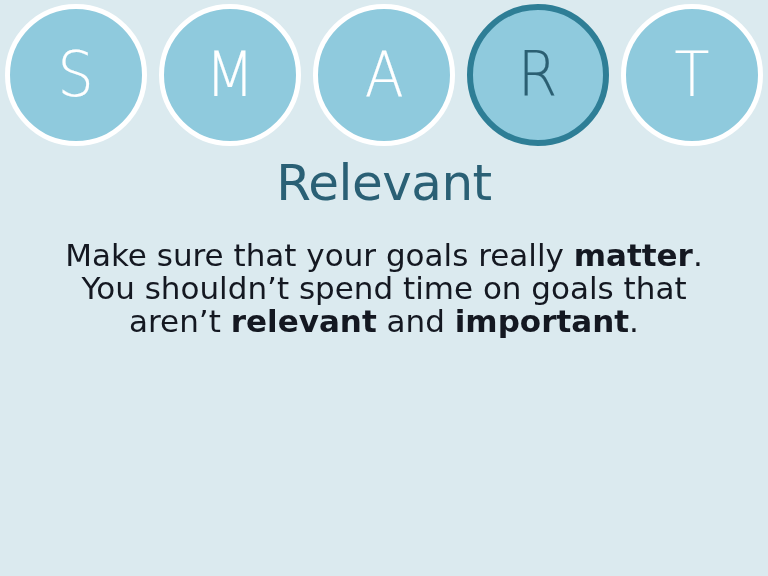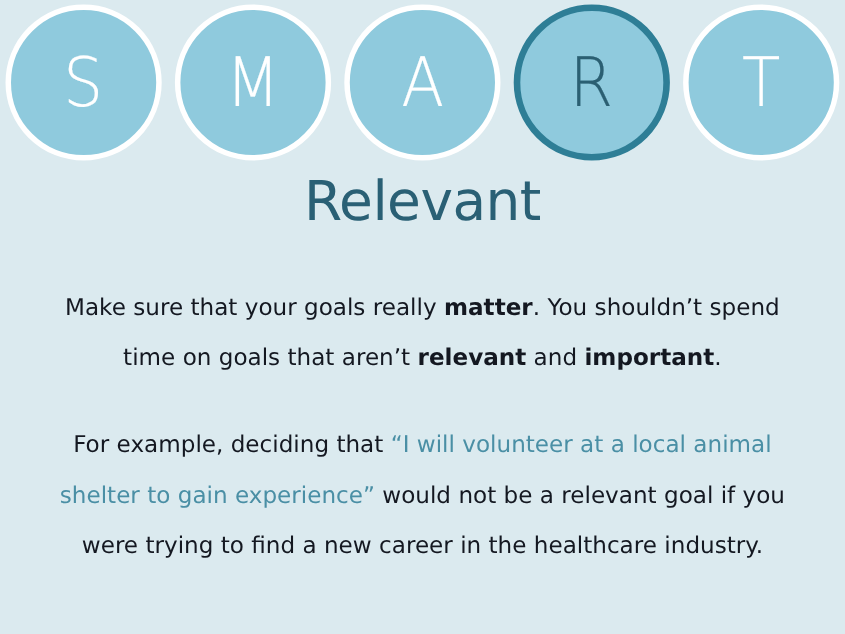--- a/index.html
+++ b/index.html
@@ -88,27 +88,27 @@
     font-size: 50px;
     line-height: 1.15;
     color: #2a6075;
     letter-spacing: -0.5px;
   }
 
   
   .body-block {
     position: absolute;
     left: 36px;
-    top: 256px;
+    top: 239px;
     width: 696px;
     text-align: center;
     color: #141821;
     font-family: "DejaVu Sans", sans-serif;
-    font-size: 21px;
-    line-height: 46px;
+    font-size: 31px;
+    line-height: 33px;
   }
   .para {
     margin: 0;
   }
   .para + .para {
     margin-top: 33px;
   }
   .b {
     font-weight: bold;
   }
@@ -149,17 +149,16 @@
     </div>
 
   </div>
 
   <div class="title">Relevant</div>
 
   <div class="body-block">
 
     <p class="para"><span>Make sure that your goals really </span><span class="b">matter</span><span>. You shouldn’t spend time on goals that aren’t </span><span class="b">relevant</span><span> and </span><span class="b">important</span><span>.</span></p>
 
-    <p class="para"><span>For example, deciding that </span><span class="quote">“I will volunteer at a local animal shelter to gain experience”</span><span> would not be a relevant goal if you were trying to find a new career in the healthcare industry.</span></p>
 
   </div>
 
 </div>
 
 </body></html>

